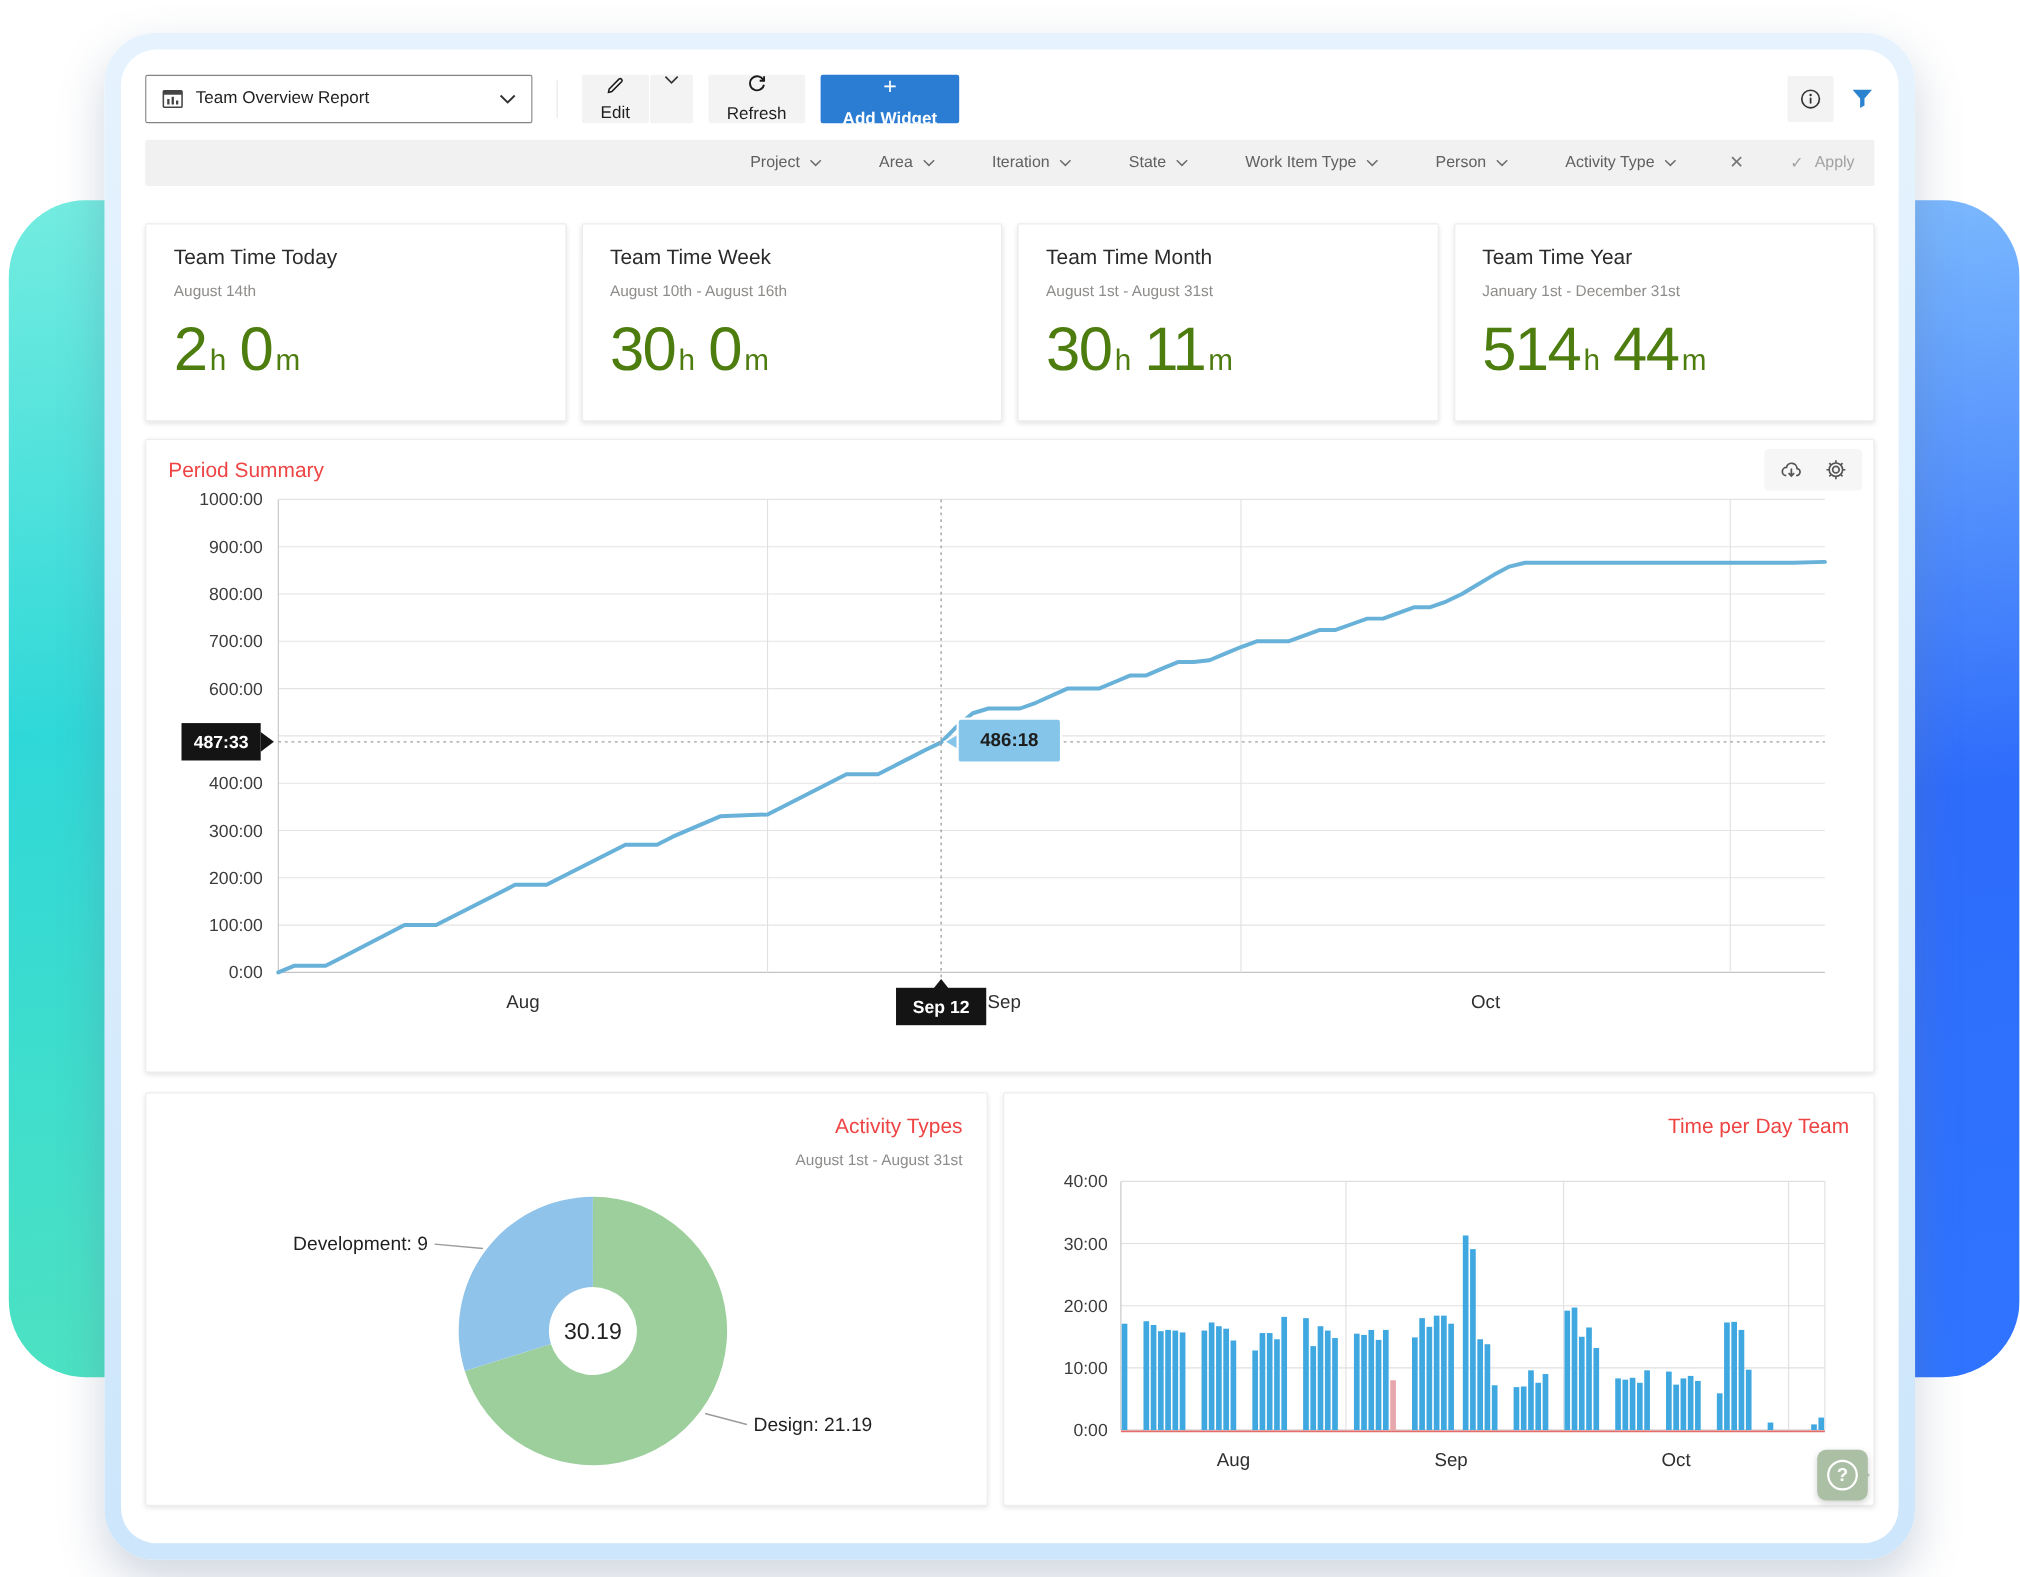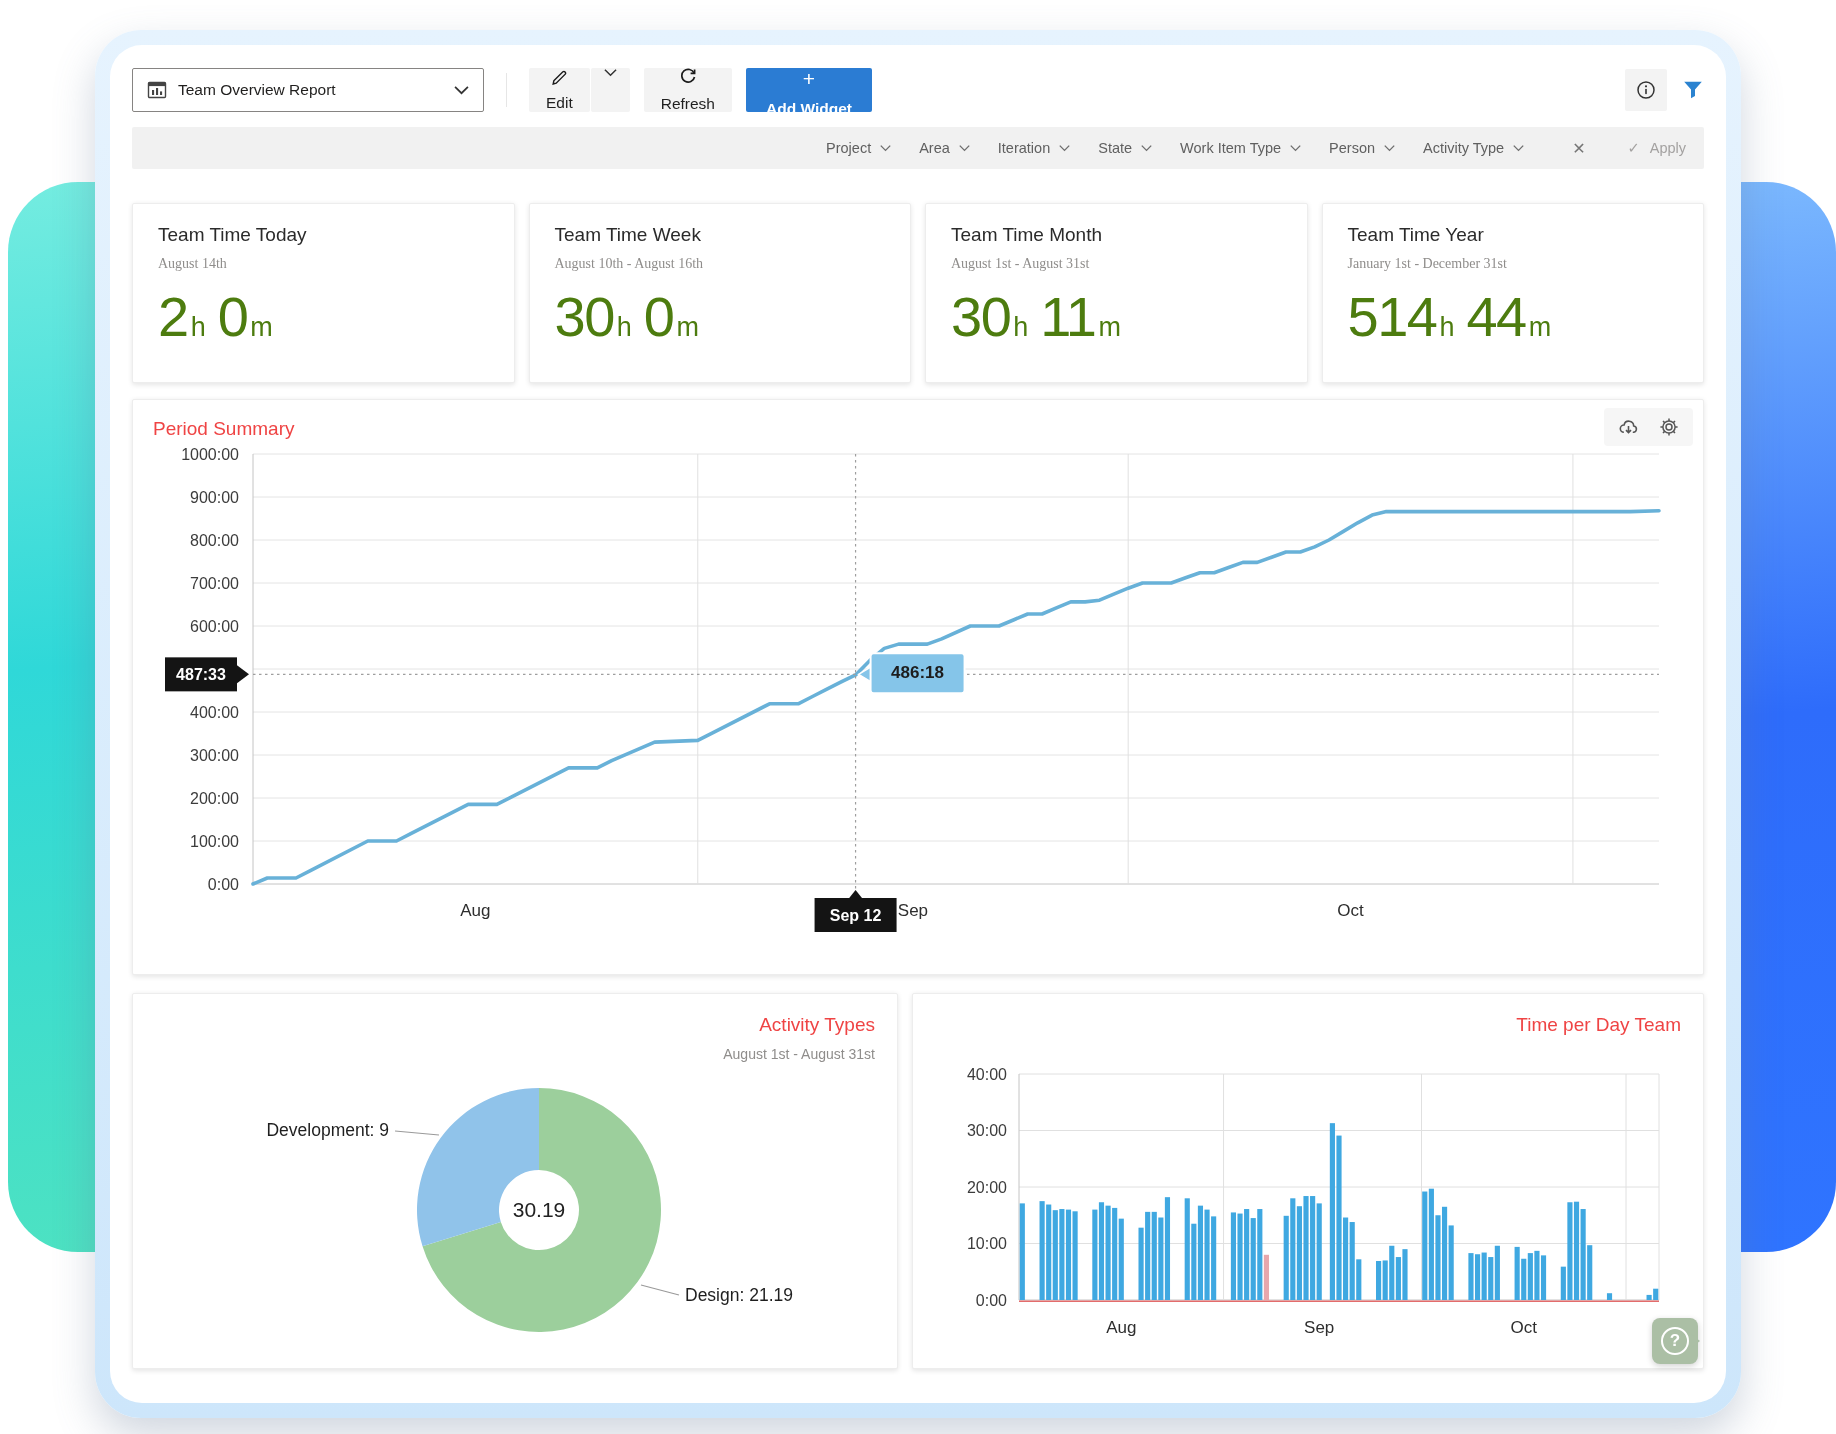--- a/index.html
+++ b/index.html
@@ -33,32 +33,32 @@
   .btn-blue { background:#2b7cd3; color:#fff; font-weight:bold; padding:0 20px; gap:11px; }
   .btn-blue .plus { font-size:21px; font-weight:normal; line-height:1; }
   .tb-right { margin-left:auto; display:flex; align-items:center; gap:15px; }
   .btn-icon { width:42px; height:42px; display:flex; align-items:center; justify-content:center;
               background:#f3f3f3; border:none; border-radius:2px; cursor:pointer; }
   .funnel-btn { background:none; border:none; cursor:pointer; display:flex; align-items:center; }
 
   
   .filter-bar { display:flex; align-items:center; height:42px; background:#f1f1f1;
                 margin:14px 22px 0; padding:0 18px 0 20px; border-radius:2px; }
-  .filter-items { display:flex; align-items:flex-end; gap:28px; margin-left:auto; }
+  .filter-items { display:flex; align-items:flex-end; gap:52px; margin-left:auto; }
   .f-item { display:flex; align-items:center; gap:9px; color:#606060; font-size:14.5px; cursor:pointer; }
   .filter-x { margin-left:48px; color:#767676; font-size:16px; cursor:pointer; }
   .filter-apply { margin-left:42px; display:flex; align-items:center; gap:10px;
                   color:#a3a1a0; font-size:14.5px; cursor:pointer; }
 
   
   .stats-row { display:flex; gap:14px; margin:34px 22px 0; }
   .stat-card { flex:1; height:180px; background:#fff; border:1px solid #ededed;
                box-shadow:0 1.6px 5px rgba(0,0,0,.10); border-radius:2px; padding:20px 25px; }
   .stat-title { font-size:19px; color:#2b2b2b; }
-  .stat-sub   { font-size:14px; color:#8f8d8b; margin-top:10px;font-family:Liberation Serif, serif; }
+  .stat-sub   { font-size:14px; color:#8f8d8b; margin-top:10px; }
   .stat-value { margin-top:12px; font-size:56px; color:#4d7c0f; letter-spacing:-1.5px; }
   .stat-unit  { font-size:27px; letter-spacing:0; margin:0 12px 0 3px; }
 
   
   .widget { background:#fff; border:1px solid #ededed; box-shadow:0 1.6px 5px rgba(0,0,0,.10);
             border-radius:2px; position:relative; }
   .widget-title { font-size:19px; color:#ef4444; }
   .widget-sub   { font-size:14px; color:#8f8d8b; margin-top:10px; }
   .period-card { margin:16px 22px 0; height:576px; padding:18px 20px 0; }
   .widget-actions { position:absolute; top:8px; right:10px; display:flex; gap:20px;

